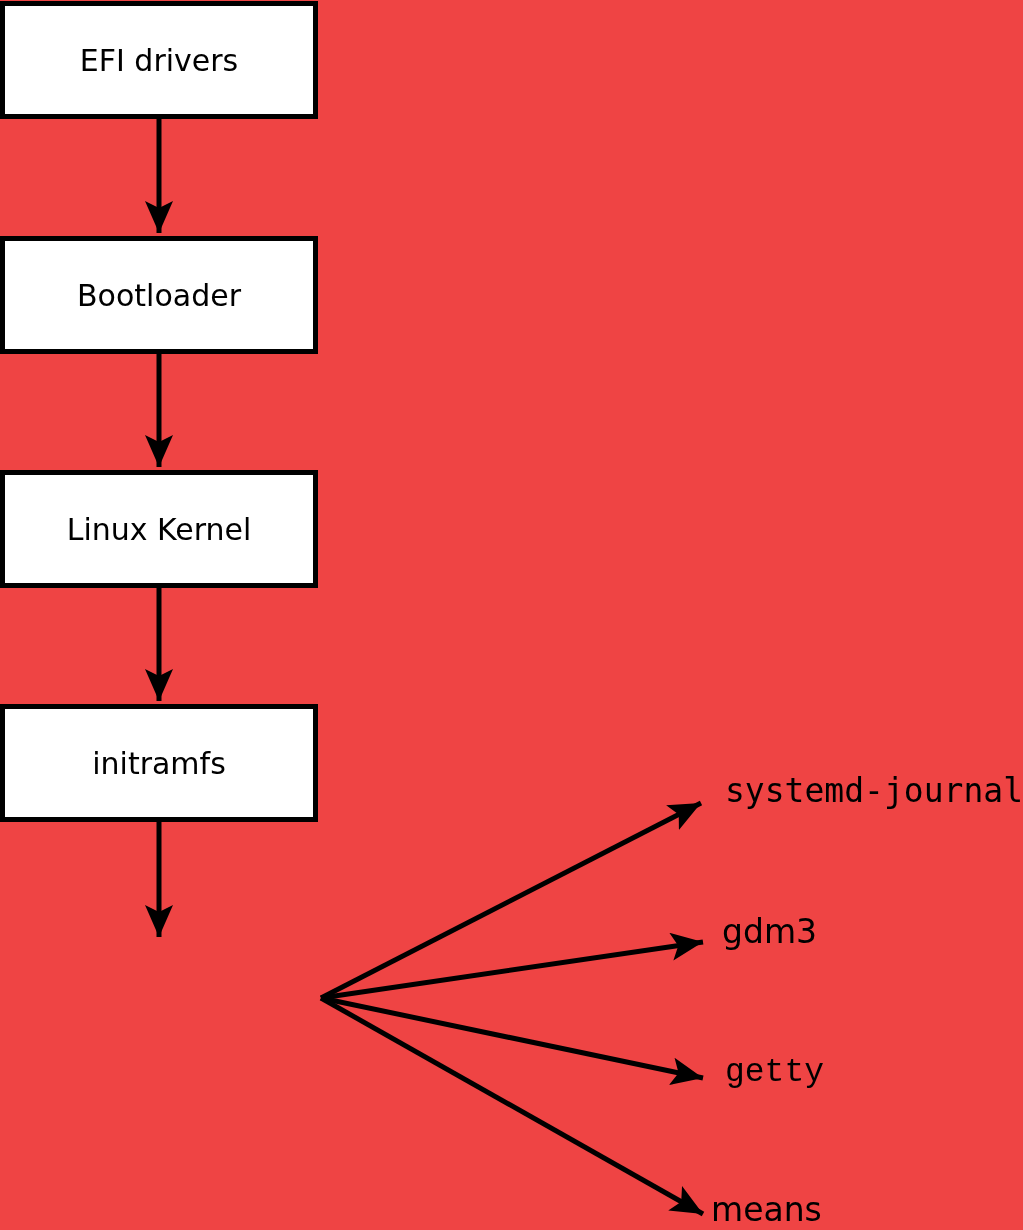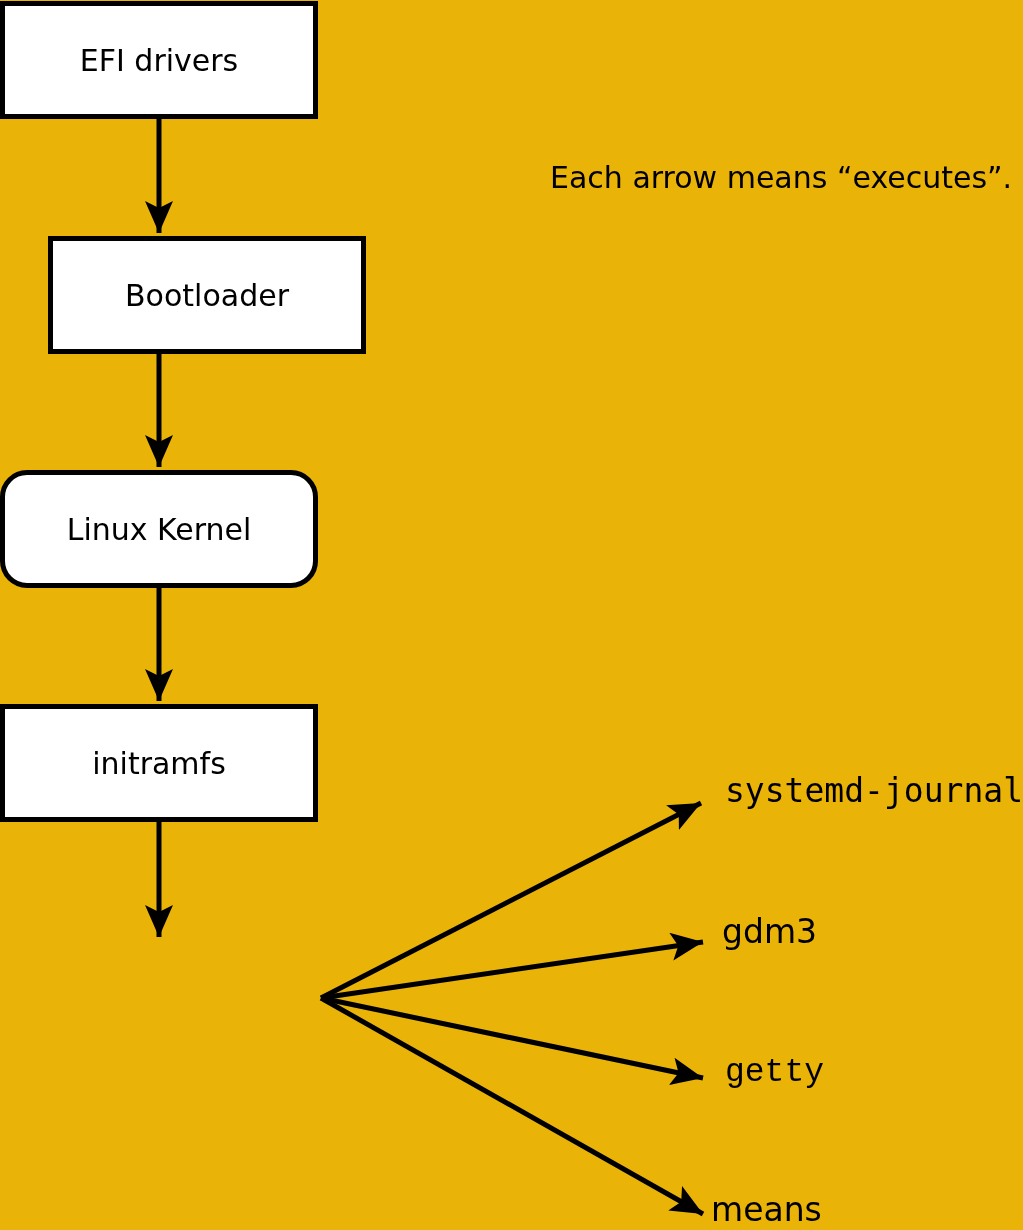--- a/index.html
+++ b/index.html
@@ -4,21 +4,21 @@
 <style>
   html, body {
     margin: 0;
     padding: 0;
     background: #ffffff;
   }
   .canvas {
     position: relative;
     width: 1023px;
     height: 1230px;
-    background: #eab308;
+    background: #ef4444;
     overflow: hidden;
   }
   .arrows {
     position: absolute;
     left: 0;
     top: 0;
     width: 1023px;
     height: 1230px;
   }
   .node {
@@ -31,22 +31,22 @@
     background: #ffffff;
     display: flex;
     align-items: center;
     justify-content: center;
     font-family: "DejaVu Sans", "Liberation Sans", sans-serif;
     font-size: 30px;
     color: #000000;
     white-space: nowrap;
   }
   .node-efi        { top: 1px;   }
-  .node-bootloader { top: 236px; margin-left: 48px; }
-  .node-kernel     { top: 470px; border-radius: 27px; }
+  .node-bootloader { top: 236px; }
+  .node-kernel     { top: 470px; }
   .node-initramfs  { top: 704px; }
   .node-systemd    { top: 940px; }
   .caption {
     position: absolute;
     left: 550px;
     top: 160px;
     font-family: "DejaVu Sans", "Liberation Sans", sans-serif;
     font-size: 30px;
     line-height: 35px;
     color: #000000;
@@ -99,20 +99,19 @@
   <div class="node node-bootloader">
     <span>Bootloader</span>
   </div>
   <div class="node node-kernel">
     <span>Linux Kernel</span>
   </div>
   <div class="node node-initramfs">
     <span>initramfs</span>
   </div>
 
-  <div class="caption">Each arrow means “executes”.</div>
 
   <div class="spawn-label mono spawn-journal">systemd-journal</div>
   <div class="spawn-label sans spawn-gdm3">gdm3</div>
   <div class="spawn-label mono spawn-getty">getty</div>
   <div class="spawn-label sans spawn-sshd">means</div>
 
 </div>
 
 </body></html>

